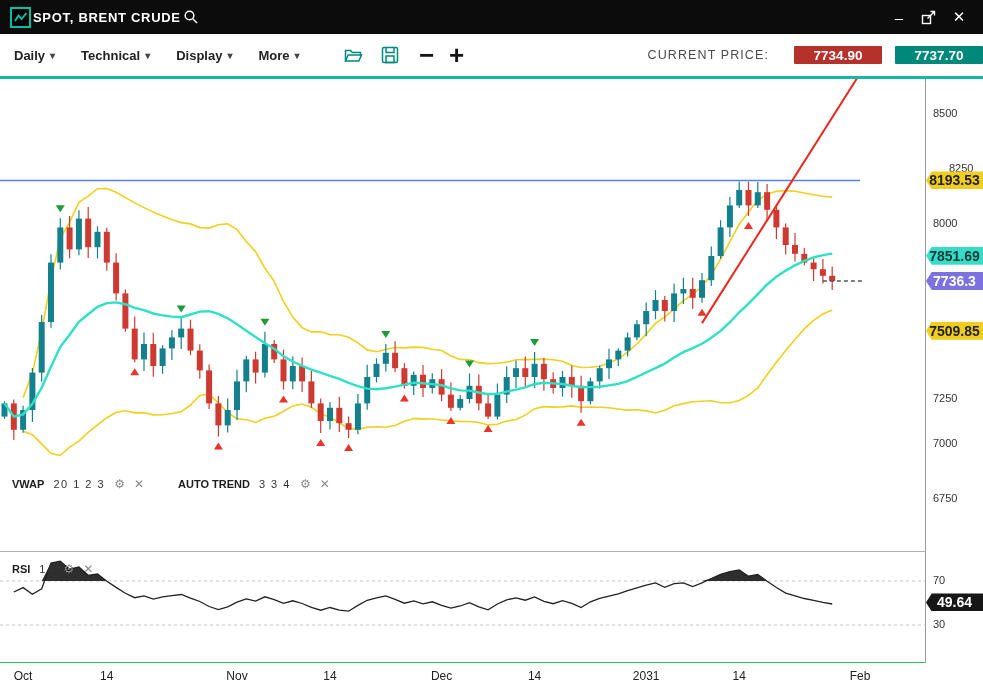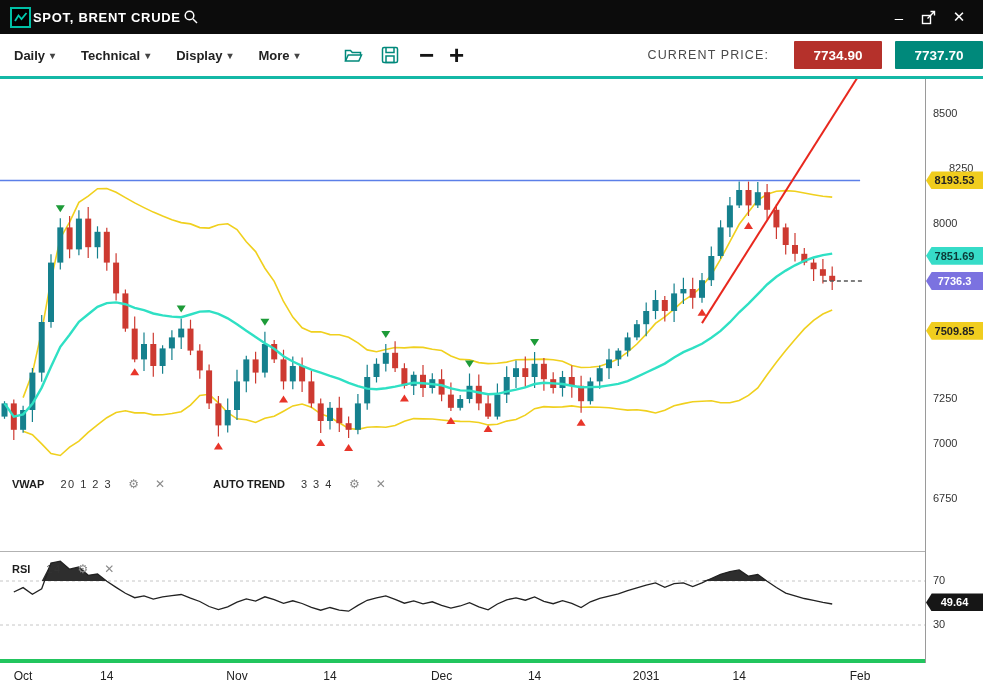--- a/index.html
+++ b/index.html
@@ -15,36 +15,36 @@
   .win-btn{color:#fff;width:28px;height:28px;display:flex;align-items:center;justify-content:center;font-size:15px;cursor:pointer}
 
   
   .toolbar{height:45px;background:#fff;border-bottom:3px solid #14b8a6;display:flex;align-items:center;padding:0 0 0 14px}
   .menu{display:flex;align-items:center;gap:5px;font-size:13px;font-weight:700;color:#222;margin-right:26px;cursor:pointer}
   .caret{font-size:10px;color:#444}
   .tool-ico{display:flex;align-items:center;justify-content:center;width:28px;height:28px;cursor:pointer}
   .zoom-btn{font-size:26px;font-weight:700;color:#151515;line-height:1;width:30px;text-align:center;cursor:pointer}
   .cp-group{margin-left:auto;display:flex;align-items:center}
   .cp-label{font-size:12.5px;color:#4a4a4a;letter-spacing:1.1px;margin-right:12px}
-  .cp-badge{min-width:88px;height:28px;display:flex;align-items:center;justify-content:center;color:#fff;font-weight:700;font-size:13.5px;margin-left:13px;border-radius:1px}
+  .cp-badge{min-width:88px;height:18px;display:flex;align-items:center;justify-content:center;color:#fff;font-weight:700;font-size:13.5px;margin-left:13px;border-radius:1px}
 
   
   .workspace{position:relative;height:610px;display:flex}
   .charts{position:relative;width:925px;background:#fff}
   .svg-host{position:absolute;inset:0}
   .main-chart{position:absolute;top:0;left:0;width:925px;height:456px}
-  .rsi-pane{position:absolute;top:472px;left:0;width:925px;height:112px;border-top:1px solid #b2b2b2;border-bottom:4px solid #22c55e}
+  .rsi-pane{position:absolute;top:472px;left:0;width:925px;height:112px;border-top:1px solid #b2b2b2;border-bottom:1px solid #22c55e}
   .xaxis{position:absolute;top:584px;left:0;width:925px;height:26px}
   .x-tick{position:absolute;top:6px;font-size:12px;color:#222;transform:translateX(-50%);white-space:nowrap}
 
   .yaxis{position:relative;width:58px;height:584px;border-left:1px solid #9a9a9a}
   .y-label{position:absolute;left:7px;font-size:11px;color:#333;line-height:14px}
-  .y-badge{position:absolute;left:0;width:57px;height:18px;font-size:11px;font-weight:700;display:flex;align-items:center;justify-content:center;clip-path:polygon(0 50%,10% 0,100% 0,100% 100%,10% 100%)}
-
-  .legend{position:absolute;display:flex;align-items:center;gap:16px;font-size:11px;color:#333;z-index:5;background:rgba(255,255,255,.0)}
+  .y-badge{position:absolute;left:0;width:57px;height:18px;font-size:14px;font-weight:700;display:flex;align-items:center;justify-content:center;clip-path:polygon(0 50%,10% 0,100% 0,100% 100%,10% 100%)}
+
+  .legend{position:absolute;display:flex;align-items:center;gap:9px;font-size:11px;color:#333;z-index:5;background:rgba(255,255,255,.0)}
   .main-legend{left:12px;top:398px}
   .rsi-legend{left:12px;top:10px}
   .lg-name{font-weight:700;color:#1d1d1d}
   .lg-params{color:#333;letter-spacing:1.5px}
   .lg-ico{color:#8a8a8a;font-size:12px;cursor:pointer}
   .lg-gap{width:16px}
 </style>
 </head>
 <body>
 

